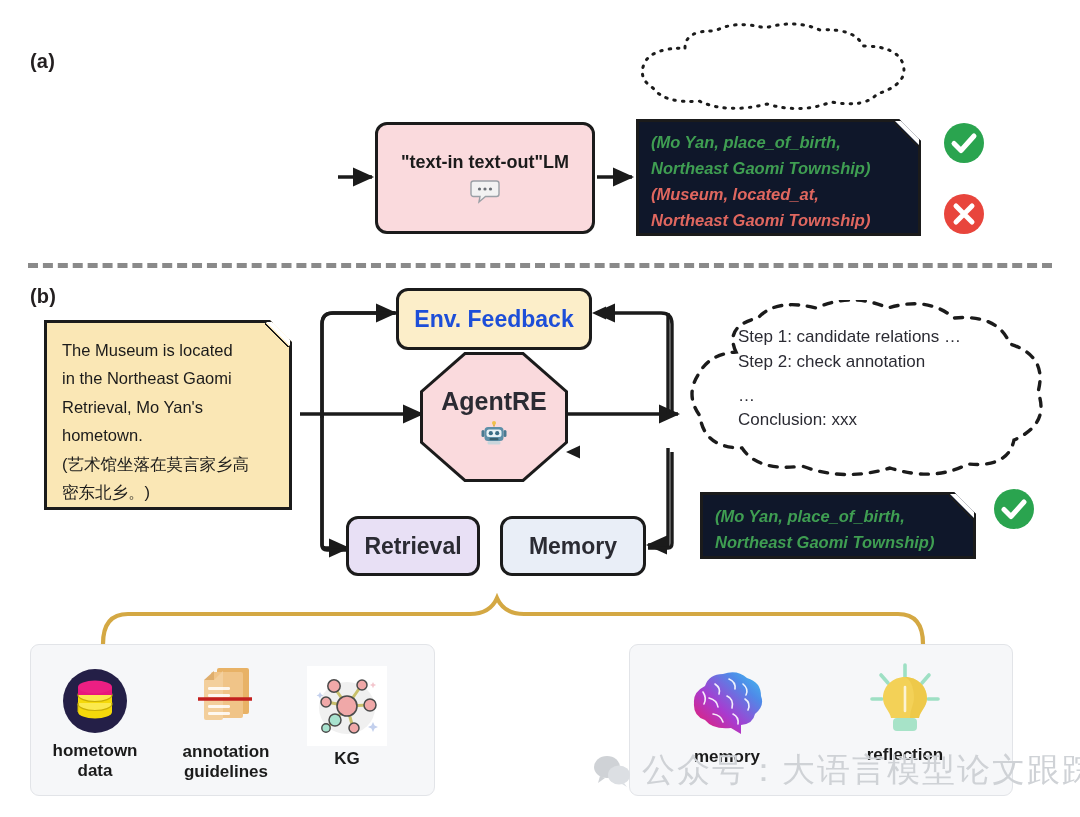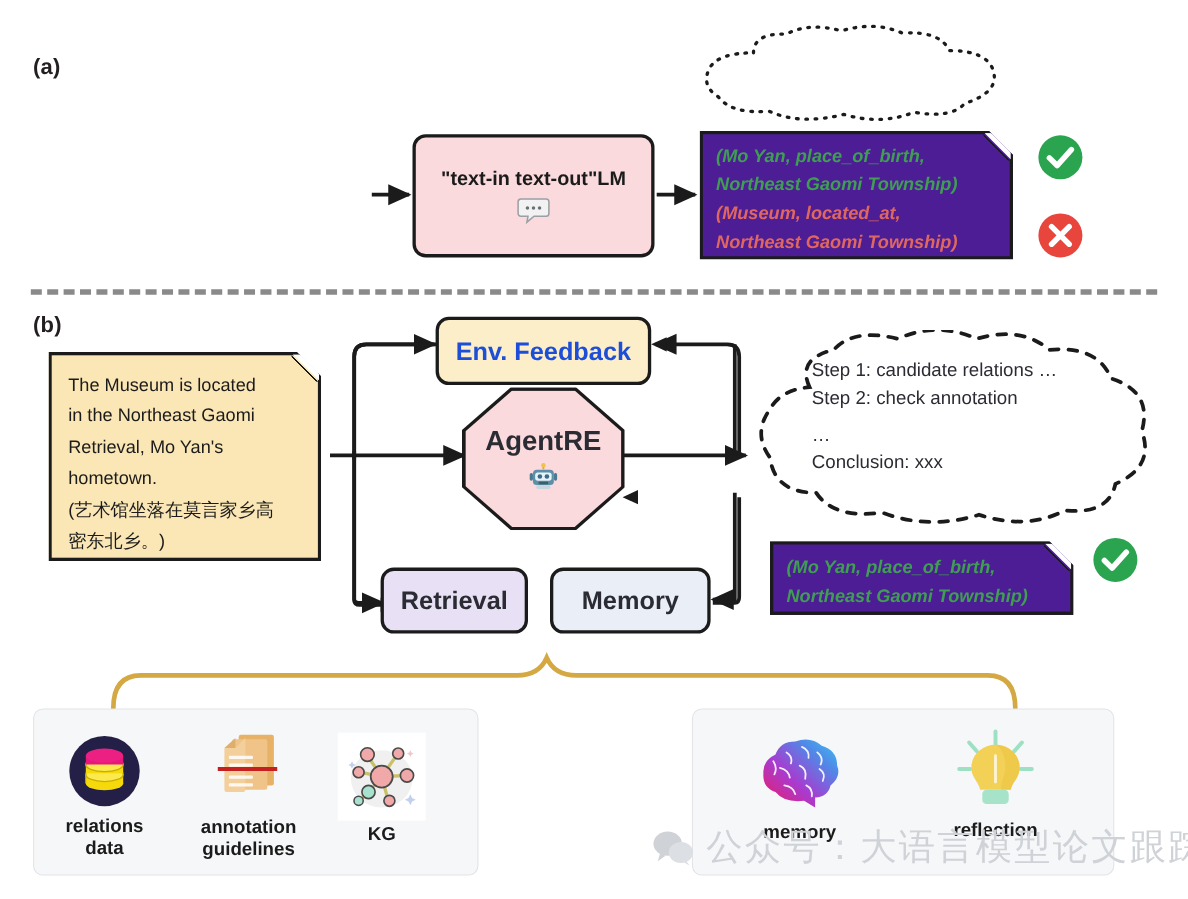--- a/index.html
+++ b/index.html
@@ -13,21 +13,21 @@
 
   
   .panel-label{font-size:20px;font-weight:bold;color:#231f20;letter-spacing:.2px;}
 
   
   .note{
     position:absolute;box-sizing:border-box;
     background:#fae7b5;border:3px solid #1b1b1b;
     clip-path:polygon(0 0, calc(100% - 22px) 0, 100% 22px, 100% 100%, 0 100%);
   }
-  .note.white{background:#4c1d95;}
+  .note.white{background:#0f172a;}
   .note .foldline{
     position:absolute;top:0;right:0;width:24px;height:24px;
     background:linear-gradient(to bottom left, transparent 49.6%, #1b1b1b 49.6%, #1b1b1b 53%, transparent 53%);
     pointer-events:none;
   }
   .note .foldfill{
     position:absolute;top:-1px;right:-1px;width:24px;height:24px;background:#fff;
     clip-path:polygon(100% 0, 100% 100%, 0 0);
   }
   .note-text{position:relative;z-index:2;}
@@ -50,21 +50,21 @@
   .env-label{font-size:23px;font-weight:bold;color:#1d4ed8;}
   .retr-box{background:#e8e0f5;}
   .mem-box{background:#e9eef7;}
   .box-label{font-size:23px;font-weight:bold;color:#2b2b33;}
 
   
   .octagon{
     position:absolute;box-sizing:border-box;
     background:#fadadd;
     clip-path:polygon(30% 0,70% 0,100% 30%,100% 70%,70% 100%,30% 100%,0 70%,0 30%);
-    display:flex;flex-direction:column;align-items:center;justify-content:center;border-radius:13px;
+    display:flex;flex-direction:column;align-items:center;justify-content:center;
   }
   .octagon-border{
     position:absolute;inset:0;
     background:#1b1b1b;
     clip-path:polygon(30% 0,70% 0,100% 30%,100% 70%,70% 100%,30% 100%,0 70%,0 30%);
   }
   .agent-label{font-size:25px;font-weight:bold;color:#2b2b33;position:relative;z-index:3;}
 
   
   .res-panel{
@@ -270,21 +270,21 @@
       <ellipse cx="33" cy="36" rx="17" ry="6.5" fill="#fbe94e"></ellipse>
       <path d="M16,36 L16,44" stroke="#d3bb06" stroke-width="1"></path>
       <ellipse cx="33" cy="36" rx="17" ry="6.5" fill="none" stroke="#c9ae05" stroke-width="1.2"></ellipse>
       <rect x="16" y="27" width="34" height="8" fill="#f5d90a"></rect>
       <ellipse cx="33" cy="27" rx="17" ry="6.5" fill="#fbe94e"></ellipse>
       <ellipse cx="33" cy="27" rx="17" ry="6.5" fill="none" stroke="#c9ae05" stroke-width="1.2"></ellipse>
       <rect x="16" y="19" width="34" height="8" fill="#e8177c"></rect>
       <ellipse cx="33" cy="19" rx="17" ry="6.5" fill="#ec1f83"></ellipse>
     </svg>
     <div class="res-label">
-      <div>relations</div>
+      <div>hometown</div>
       <div>data</div>
     </div>
   </div>
 
   <div class="res-item" style="left:170px;top:663px;width:112px;">
     <svg width="72" height="72" viewBox="0 0 72 72">
       <rect x="27" y="5" width="32" height="46" rx="2" fill="#e8b266"></rect>
       <rect x="21" y="9" width="32" height="46" rx="2" fill="#f0c488"></rect>
       <path d="M14,17 h10 l9,-9 v47 a2,2 0 0 1 -2,2 h-15 a2,2 0 0 1 -2,-2 z" fill="#f3cf9c"></path>
       <path d="M24,8 v9 h-10 z" fill="#dfae6d"></path>

